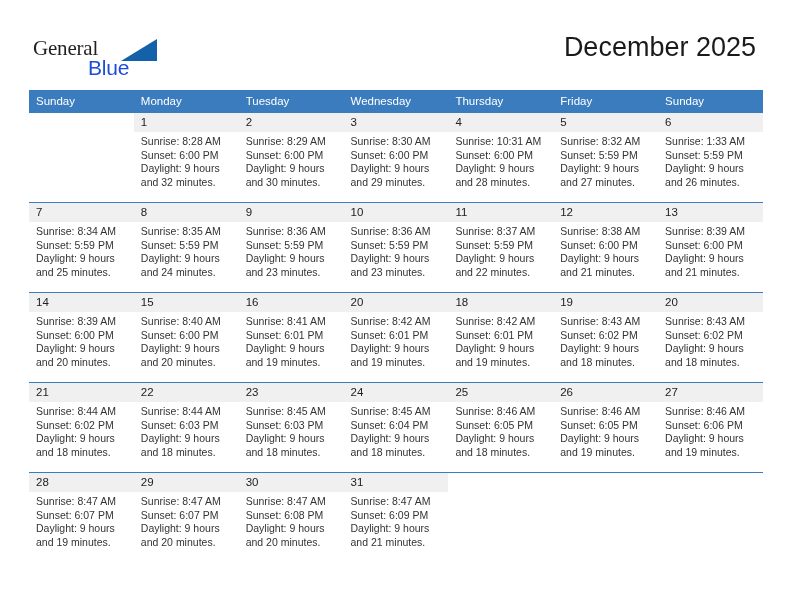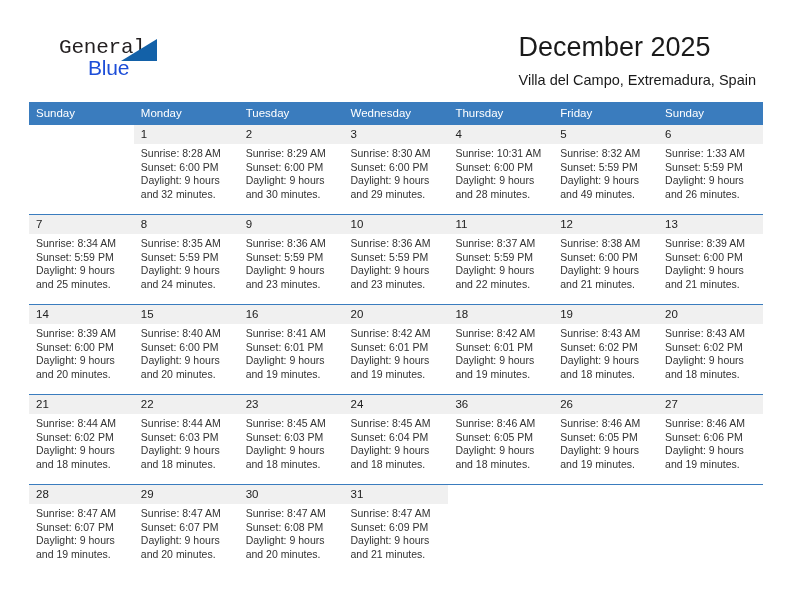--- a/index.html
+++ b/index.html
@@ -37,22 +37,21 @@
     width: 130px;
     height: 48px;
   }
   .logo-general {
     position: absolute;
     left: 0;
     top: 0;
     font-size: 21px;
     letter-spacing: -0.2px;
     color: #231f20;
-    font-family: Liberation Mono, monospace;
-    margin-left: 26px;
+    font-family: Liberation Serif, serif;
   }
   .logo-blue {
     position: absolute;
     left: 55px;
     top: 20px;
     font-size: 21px;
     letter-spacing: -0.2px;
     color: #1d4ed8;
     font-family: "Liberation Sans", sans-serif;
   }
@@ -85,21 +84,21 @@
     line-height: 20px;
     margin: 6px 0 0 0;
     white-space: nowrap;
     font-weight: normal;
   }
 
   
   .calendar {
     position: absolute;
     left: 29px;
-    top: 102px;
+    top: 90px;
     width: 734px;
     border-collapse: collapse;
     table-layout: fixed;
   }
   .calendar th {
     background: #3a7cbe;
     color: #ffffff;
     font-size: 11.5px;
     font-weight: normal;
     text-align: left;
@@ -157,21 +156,20 @@
   <div class="header">
 
     <div class="logo">
       <span class="logo-general">General</span>
       <span class="logo-triangle"></span>
       <span class="logo-blue">Blue</span>
     </div>
 
     <div class="title-block">
       <h1 class="cal-title">December 2025</h1>
-      <h2 class="cal-subtitle">Villa del Campo, Extremadura, Spain</h2>
     </div>
 
   </div>
 
   <table class="calendar">
     <thead>
       <tr>
         <th>Sunday</th>
         <th>Monday</th>
         <th>Tuesday</th>
@@ -238,21 +236,21 @@
               </div>
             </div>
           </td>
           <td>
             <div class="cell">
               <div class="daynum">5</div>
               <div class="cell-body">
                 <div>Sunrise: 8:32 AM</div>
                 <div>Sunset: 5:59 PM</div>
                 <div>Daylight: 9 hours</div>
-                <div>and 49 minutes.</div>
+                <div>and 27 minutes.</div>
               </div>
             </div>
           </td>
           <td>
             <div class="cell">
               <div class="daynum">6</div>
               <div class="cell-body">
                 <div>Sunrise: 1:33 AM</div>
                 <div>Sunset: 5:59 PM</div>
                 <div>Daylight: 9 hours</div>
@@ -459,21 +457,21 @@
               <div class="cell-body">
                 <div>Sunrise: 8:45 AM</div>
                 <div>Sunset: 6:04 PM</div>
                 <div>Daylight: 9 hours</div>
                 <div>and 18 minutes.</div>
               </div>
             </div>
           </td>
           <td>
             <div class="cell">
-              <div class="daynum">36</div>
+              <div class="daynum">25</div>
               <div class="cell-body">
                 <div>Sunrise: 8:46 AM</div>
                 <div>Sunset: 6:05 PM</div>
                 <div>Daylight: 9 hours</div>
                 <div>and 18 minutes.</div>
               </div>
             </div>
           </td>
           <td>
             <div class="cell">

